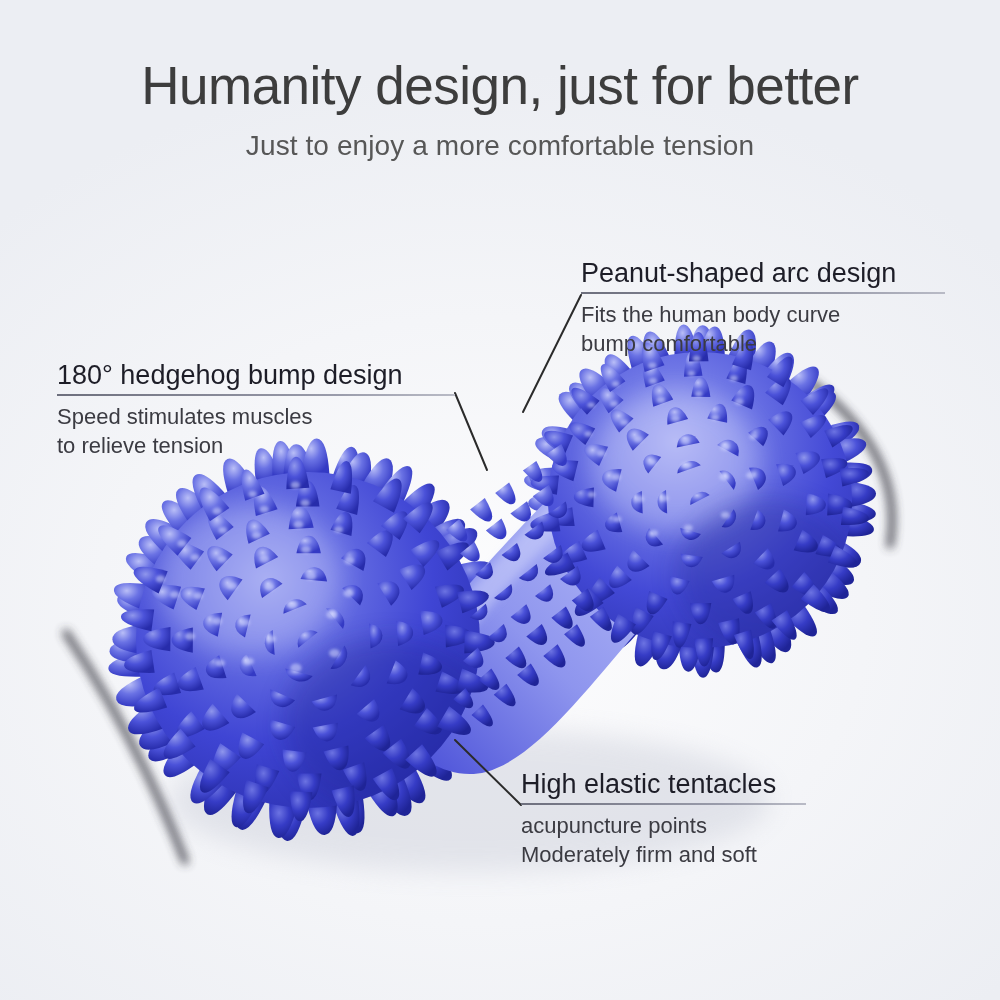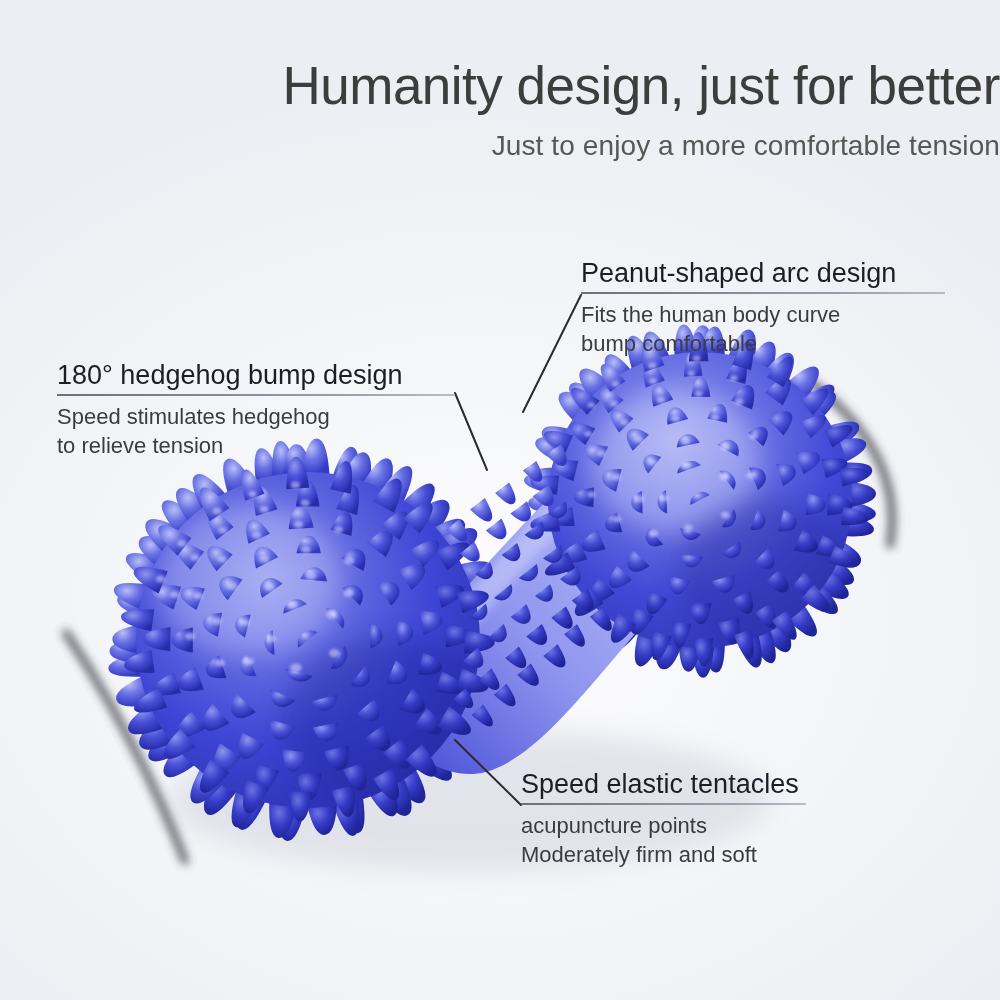--- a/index.html
+++ b/index.html
@@ -22,21 +22,21 @@
       radial-gradient(ellipse 70% 55% at 48% 62%, #fdfdfe 0%, #f4f5f8 55%, #eceef3 100%),
       #f6f7f9;
   }
 
   
   .header {
     position: absolute;
     left: 0;
     top: 58px;
     width: 1000px;
-    text-align: right;
+    text-align: center;
   }
   .title {
     font-size: 53px;
     font-weight: 300;
     letter-spacing: -0.5px;
     color: #3d3d3d;
     line-height: 1.05;
     white-space: nowrap;
   }
   .subtitle {
@@ -2414,27 +2414,27 @@
     <div class="c-body">
       <div>Fits the human body curve</div>
       <div>bump comfortable</div>
     </div>
   </div>
 
   <div class="callout" id="callout-hedgehog">
     <div class="c-head">180° hedgehog bump design</div>
     <div class="c-rule"></div>
     <div class="c-body">
-      <div>Speed stimulates hedgehog</div>
+      <div>Speed stimulates muscles</div>
       <div>to relieve tension</div>
     </div>
   </div>
 
   <div class="callout" id="callout-tentacle">
-    <div class="c-head">Speed elastic tentacles</div>
+    <div class="c-head">High elastic tentacles</div>
     <div class="c-rule"></div>
     <div class="c-body">
       <div>acupuncture points</div>
       <div>Moderately firm and soft</div>
     </div>
   </div>
 
 </div>
 
 </body></html>

